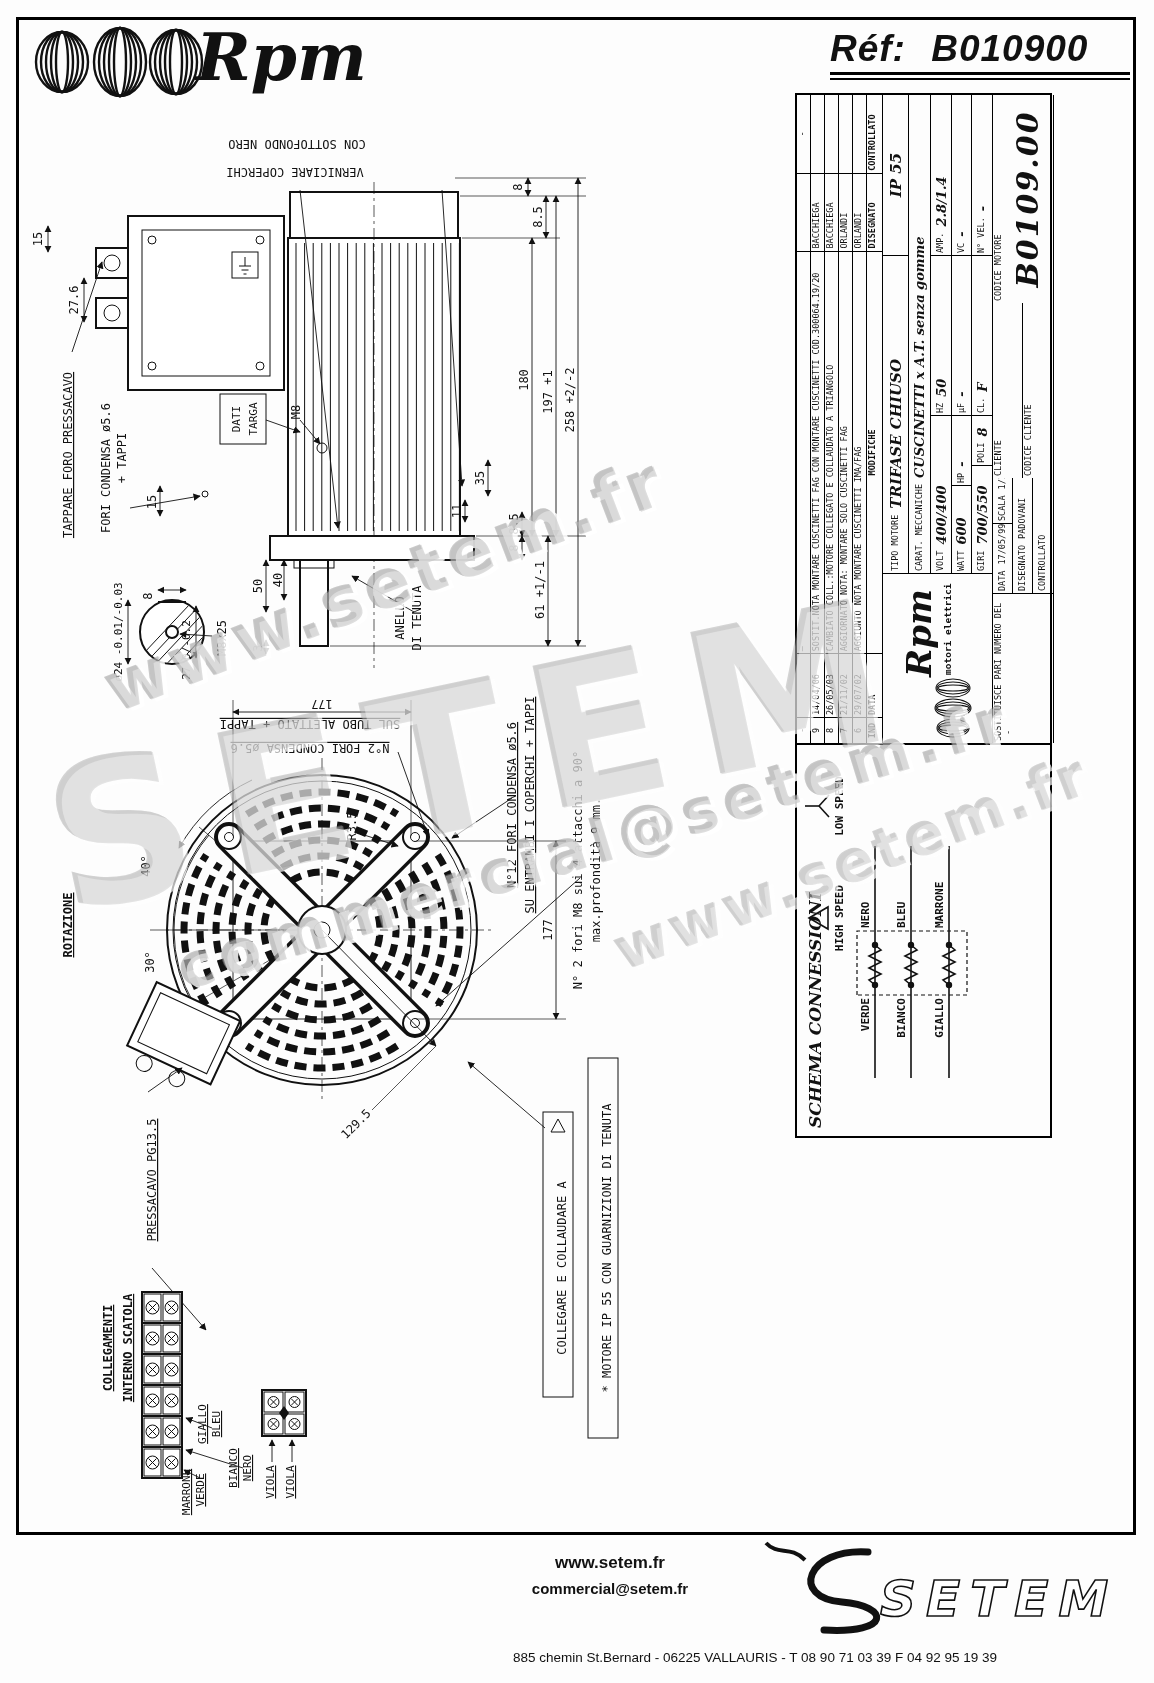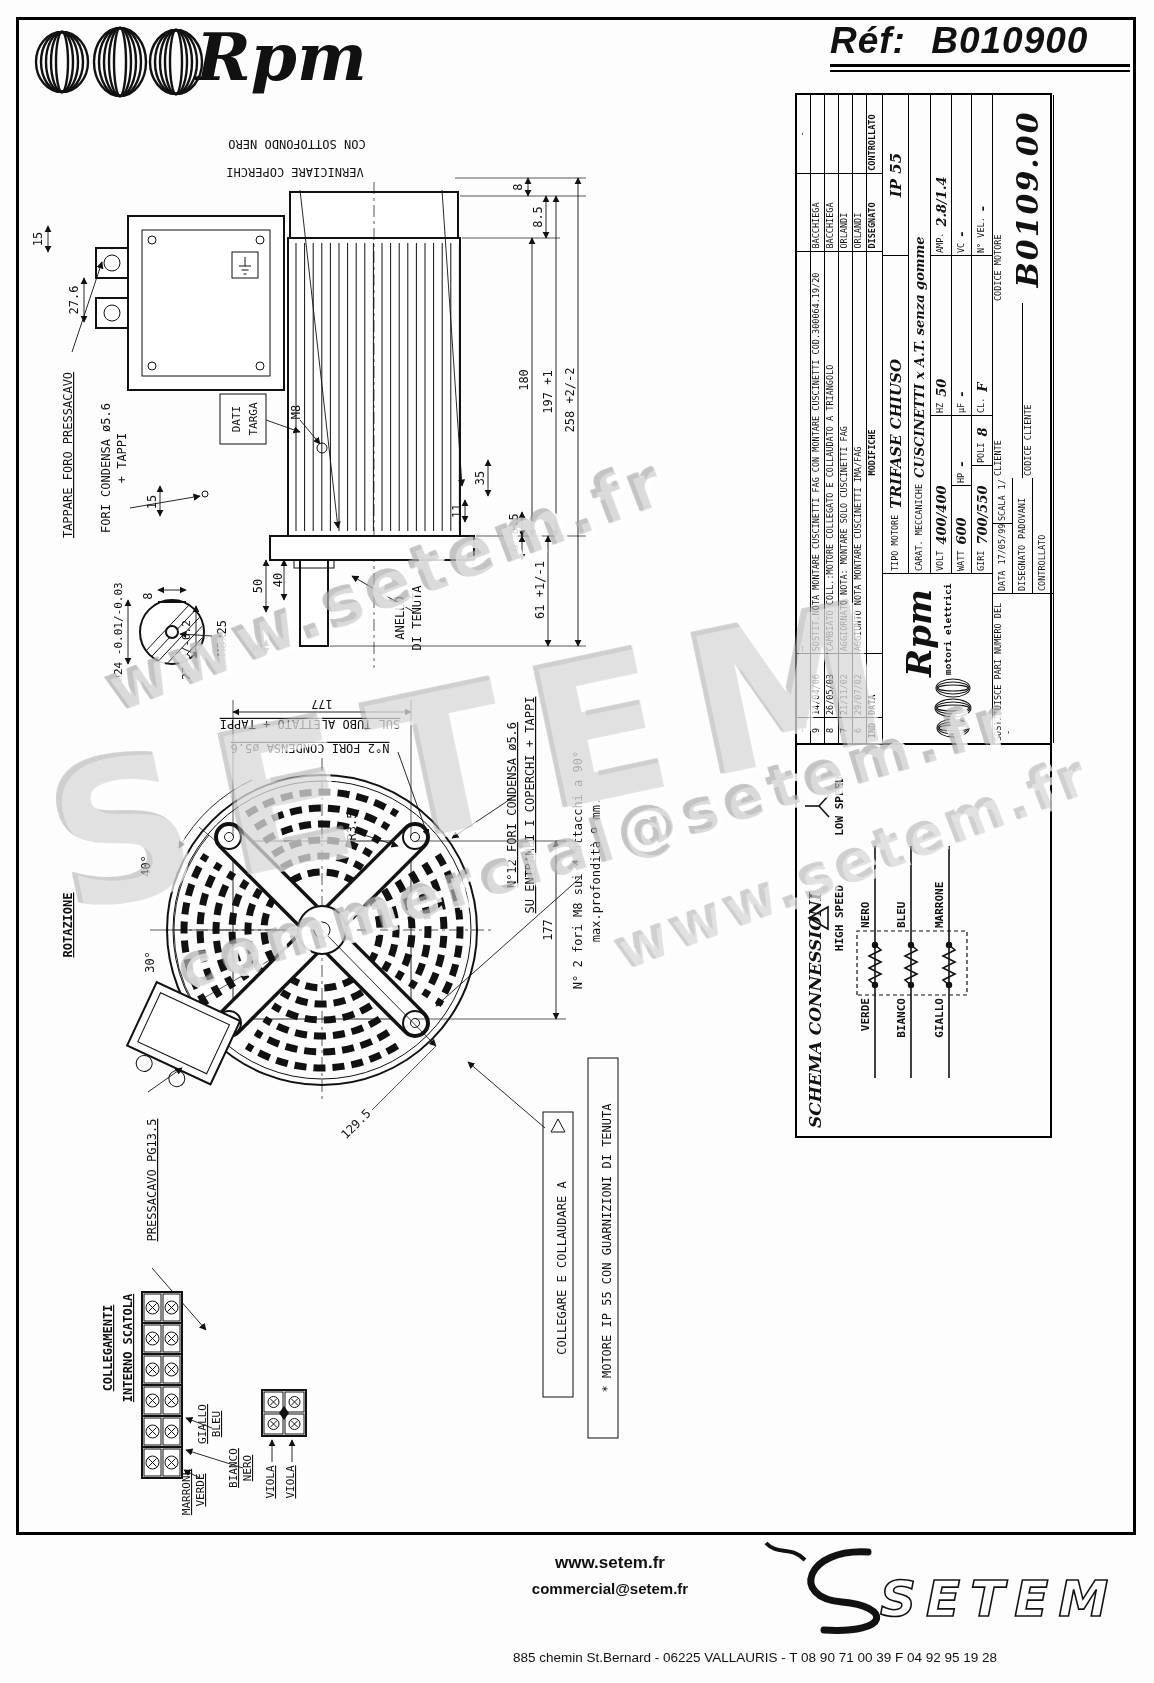--- a/index.html
+++ b/index.html
@@ -2,21 +2,21 @@
 <html><head>
 <meta charset="utf-8">
 <style>
   html,body{margin:0;padding:0;background:#888;}
   #page{position:relative;width:1154px;height:1683px;background:#fdfdfd;overflow:hidden;
         font-family:"DejaVu Sans Mono",monospace;color:#111;}
   
   #frame{position:absolute;left:16px;top:17px;width:1114px;height:1512px;border:3px solid #000;z-index:1;}
   
   #brand{position:absolute;left:196px;top:18px;font:italic bold 66px "DejaVu Serif",serif;z-index:6;}
-  #refblock{position:absolute;left:830px;top:20px;width:300px;z-index:6;}
+  #refblock{position:absolute;left:830px;top:28px;width:300px;z-index:6;}
   #refline{font:italic bold 37px "Liberation Sans",sans-serif;letter-spacing:1px;white-space:nowrap;}
   .refrule{height:3px;background:#000;margin-top:2px;}
   .refrule2{height:2px;background:#000;margin-top:3px;}
   
   .wm{position:absolute;z-index:4;font-family:"DejaVu Sans",sans-serif;font-weight:800;white-space:nowrap;
       color:rgba(190,190,190,.50);text-shadow:4px 4px 0 rgba(255,255,255,.85),-1px -1px 0 rgba(140,140,140,.45);
       pointer-events:none;}
   #wm-site{left:88px;top:545px;font-size:68px;letter-spacing:5px;transform:rotate(-21deg);}
   #wm-name{left:42px;top:640px;font-size:198px;letter-spacing:26px;transform:rotate(-12deg);opacity:.8;}
   #wm-mail{left:160px;top:808px;font-size:60px;letter-spacing:7px;transform:rotate(-17deg);}
@@ -689,15 +689,15 @@
                 <div class="cell" style="width:208px;" id="cm-val">B0109.00</div>
               </div>
           </div>
         </div>
       </div>
     </div>
   </div>
 
   <div id="f-site">www.setem.fr</div>
   <div id="f-mail">commercial@setem.fr</div>
-  <div id="f-addr">885 chemin St.Bernard  -  06225 VALLAURIS  -  T 08 90 71 00 39   F 04 92 95 19 28</div>
+  <div id="f-addr">885 chemin St.Bernard  -  06225 VALLAURIS  -  T 08 90 71 03 39   F 04 92 95 19 39</div>
 
 </div>
 
 </body></html>

